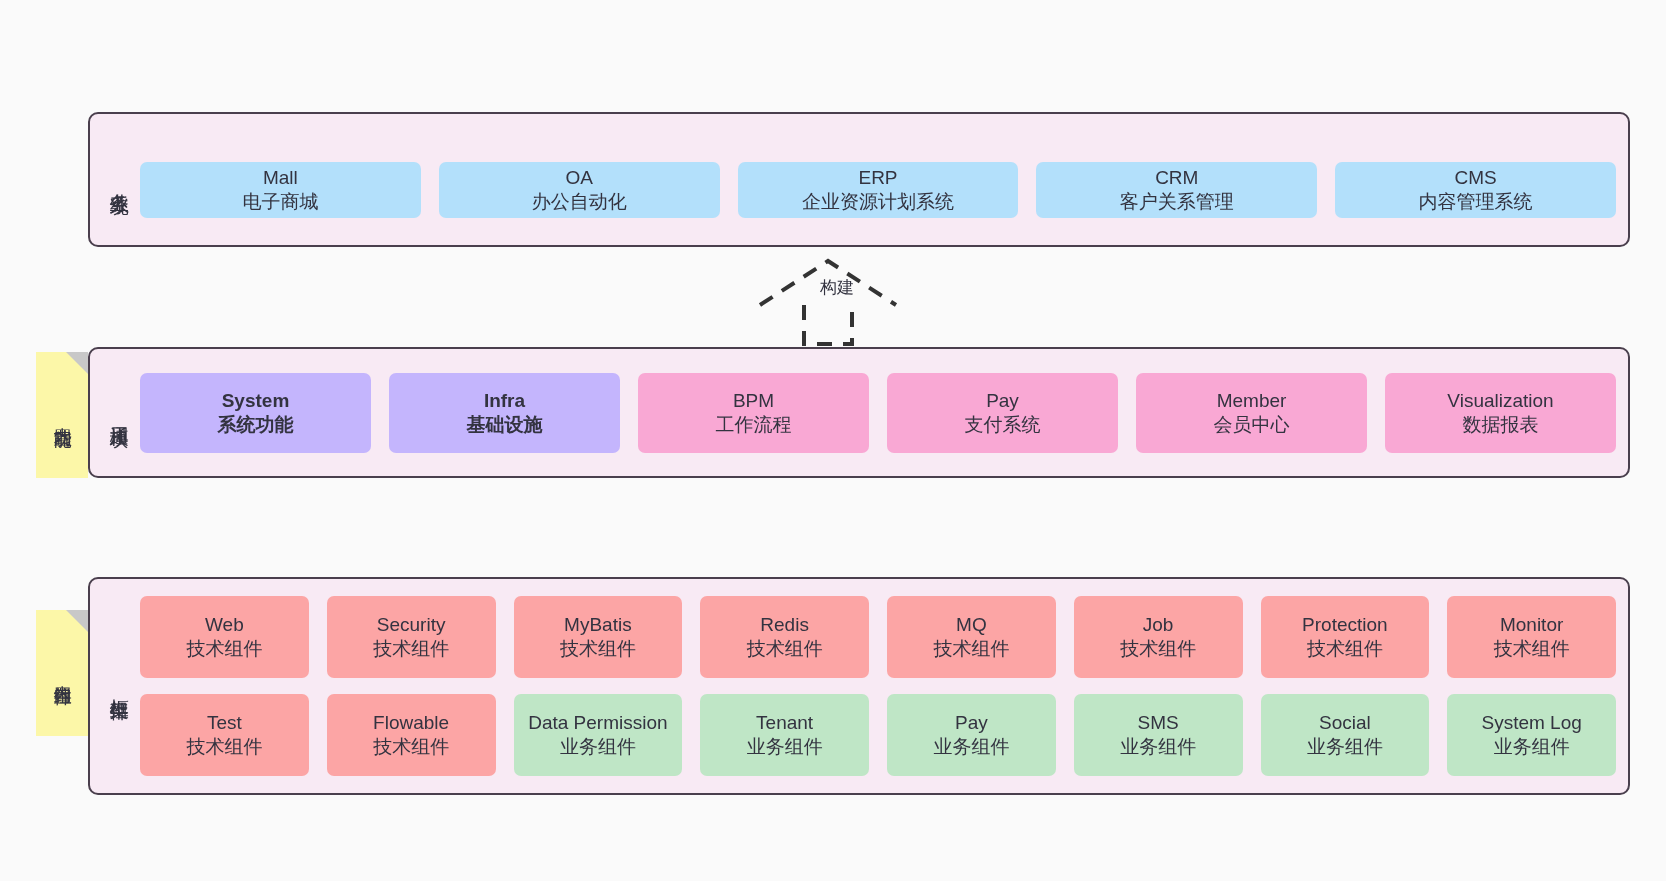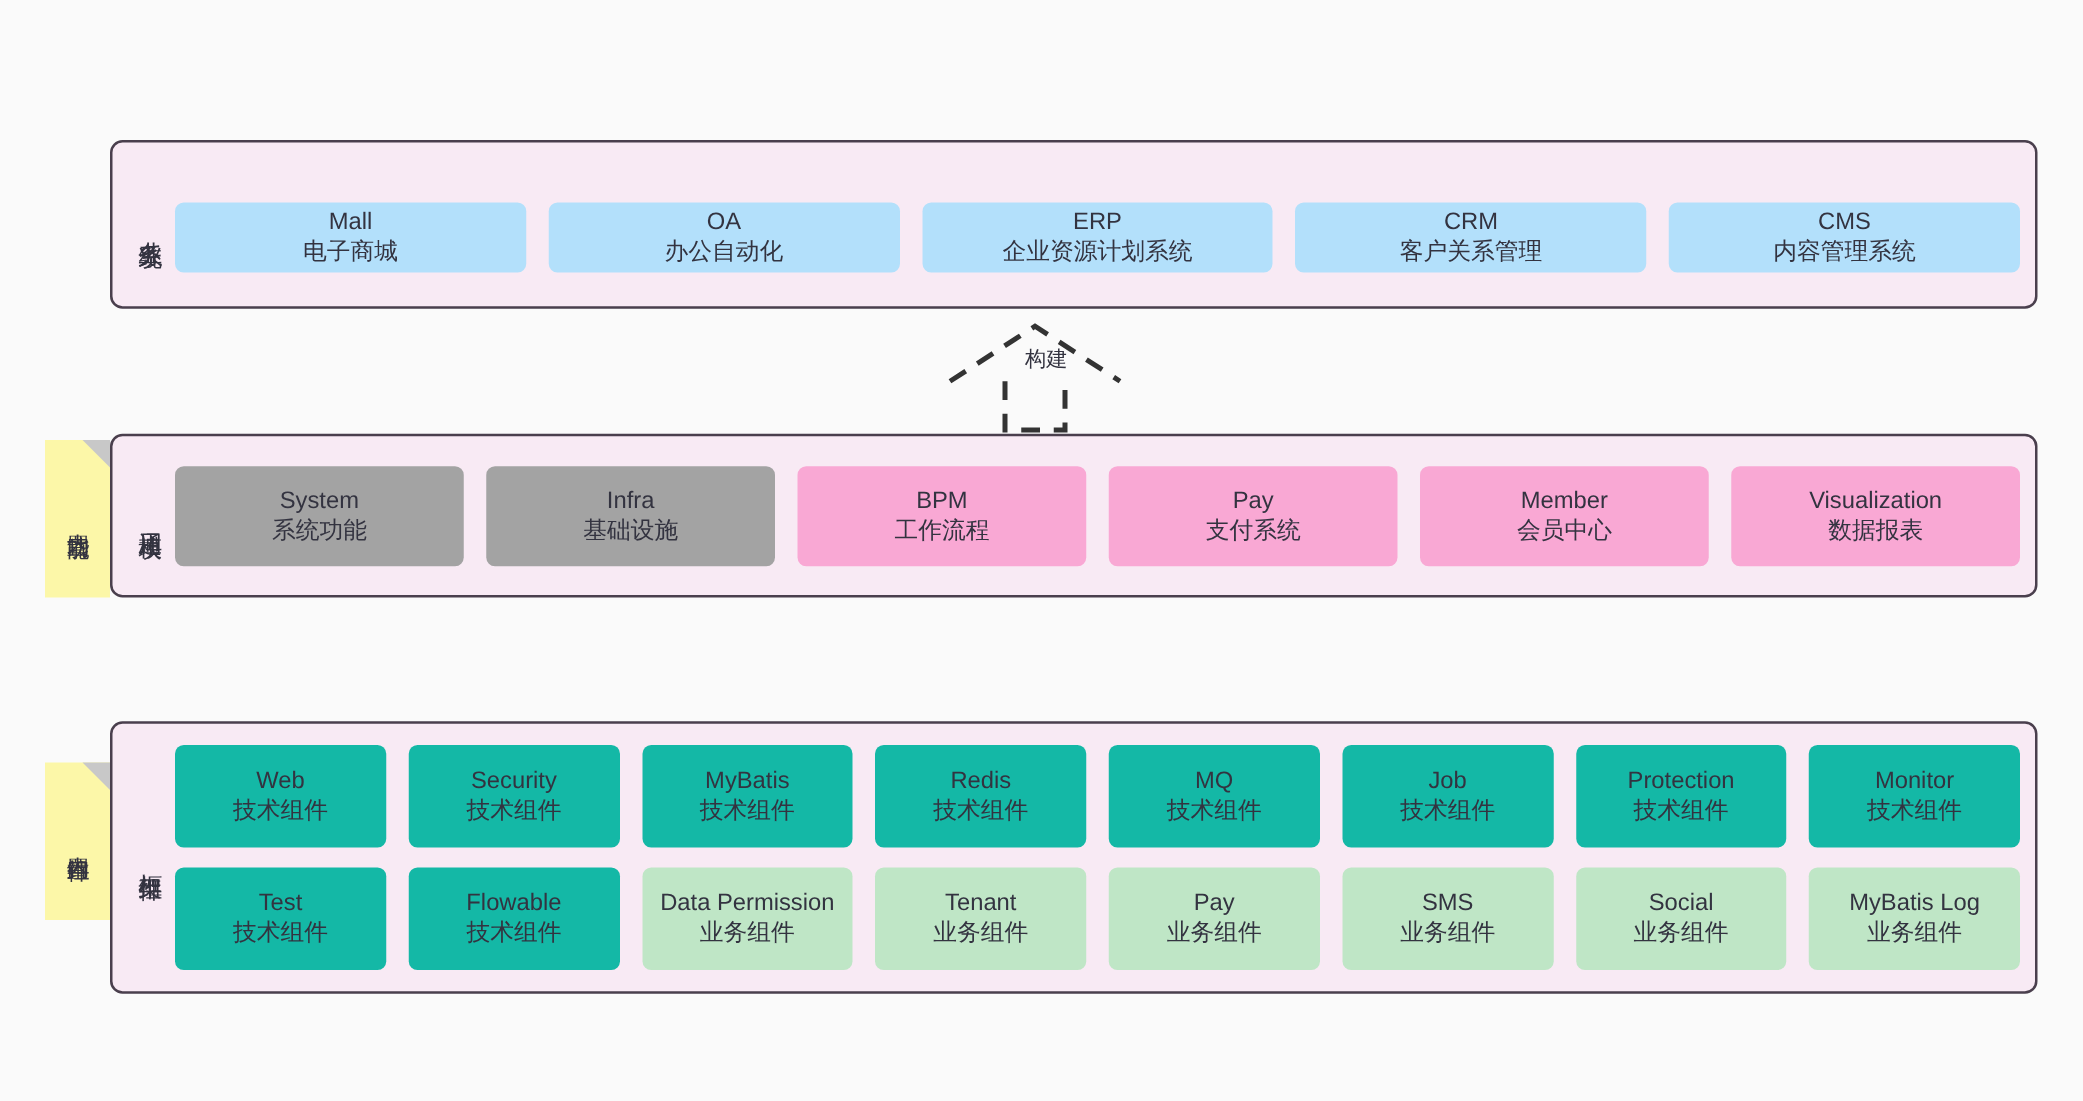--- a/index.html
+++ b/index.html
@@ -64,23 +64,23 @@
     color:#333340;
     box-sizing:border-box;
     padding:4px 6px;
     user-select:none;
   }
   .cell .en{display:block;}
   .cell .cn{display:block;}
 
   
   .c-blue        {background:#b3e0fb;}
-  .c-red         {background:#a3a3a3;}
+  .c-red         {background:#c4b5fd;font-weight:bold;}
   .c-pink        {background:#f9a8d4;}
-  .c-green       {background:#14b8a6;}
+  .c-green       {background:#fca5a5;}
   .c-lightgreen  {background:#bfe6c6;}
 
   
   #layer-business{left:88px;top:112px;width:1542px;height:135px;}
   #layer-business .layer-title{width:42px;margin-left:8px;}
   #layer-business .row{height:76px;align-items:flex-end;}
 
   #layer-modules{left:88px;top:347px;width:1542px;height:131px;}
   #layer-modules .layer-title{width:42px;margin-left:8px;}
   #layer-modules .row{height:80px;}
@@ -273,21 +273,21 @@
         </div>
         <div class="cell c-lightgreen">
           <span class="en">SMS</span>
           <span class="cn">业务组件</span>
         </div>
         <div class="cell c-lightgreen">
           <span class="en">Social</span>
           <span class="cn">业务组件</span>
         </div>
         <div class="cell c-lightgreen">
-          <span class="en">MyBatis Log</span>
+          <span class="en">System Log</span>
           <span class="cn">业务组件</span>
         </div>
       </div>
 
     </div>
   </div>
 
   <div class="note" id="note-components">
     <span class="fold"></span>
     <span>内置组件</span>

